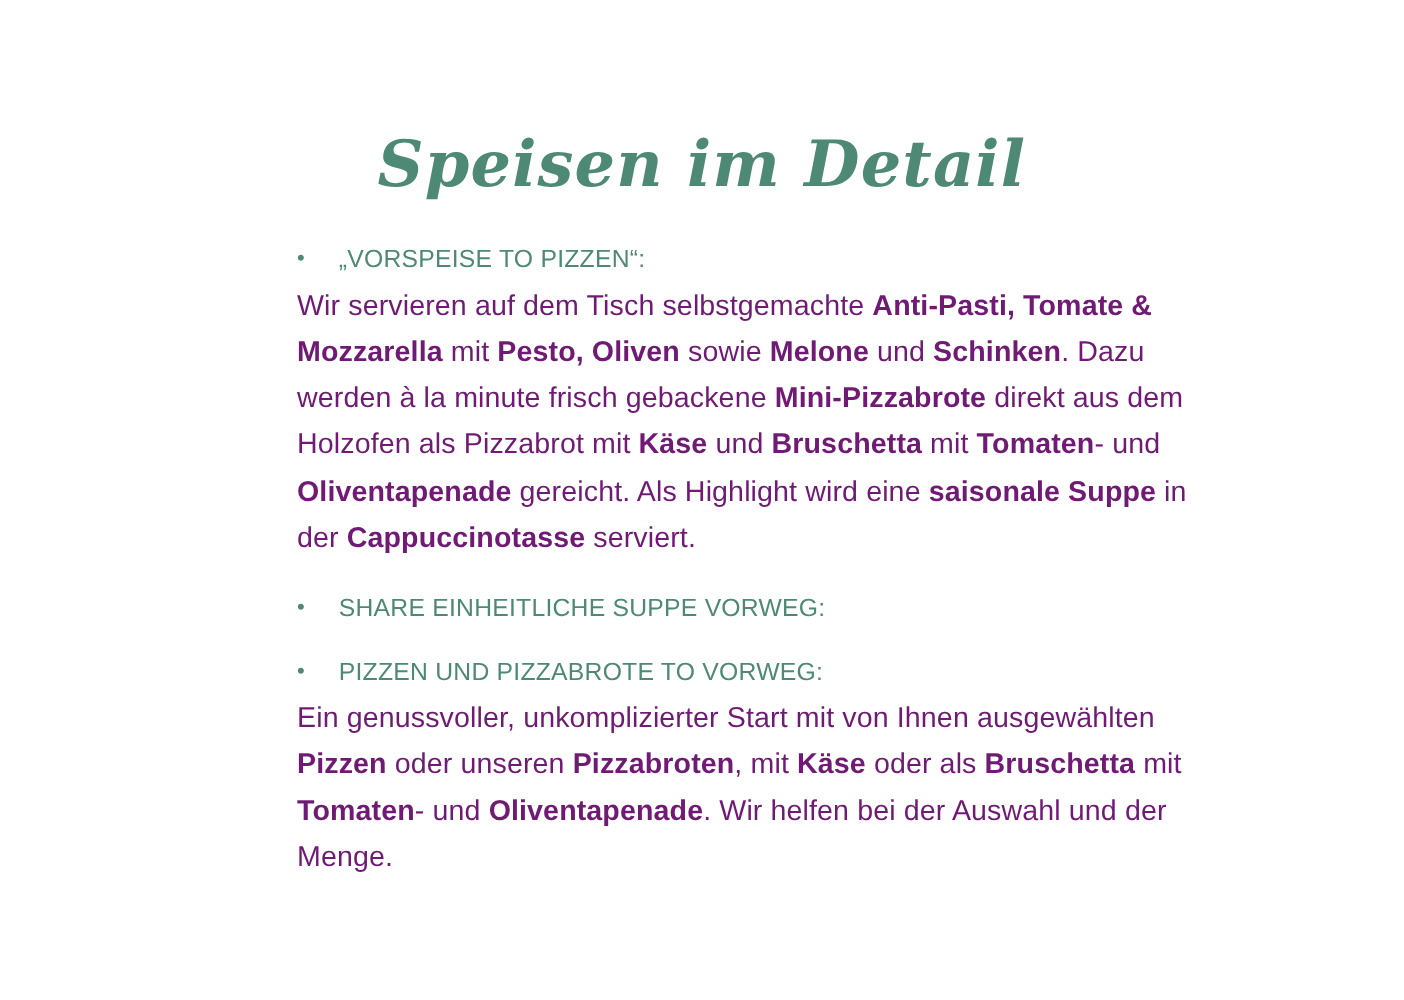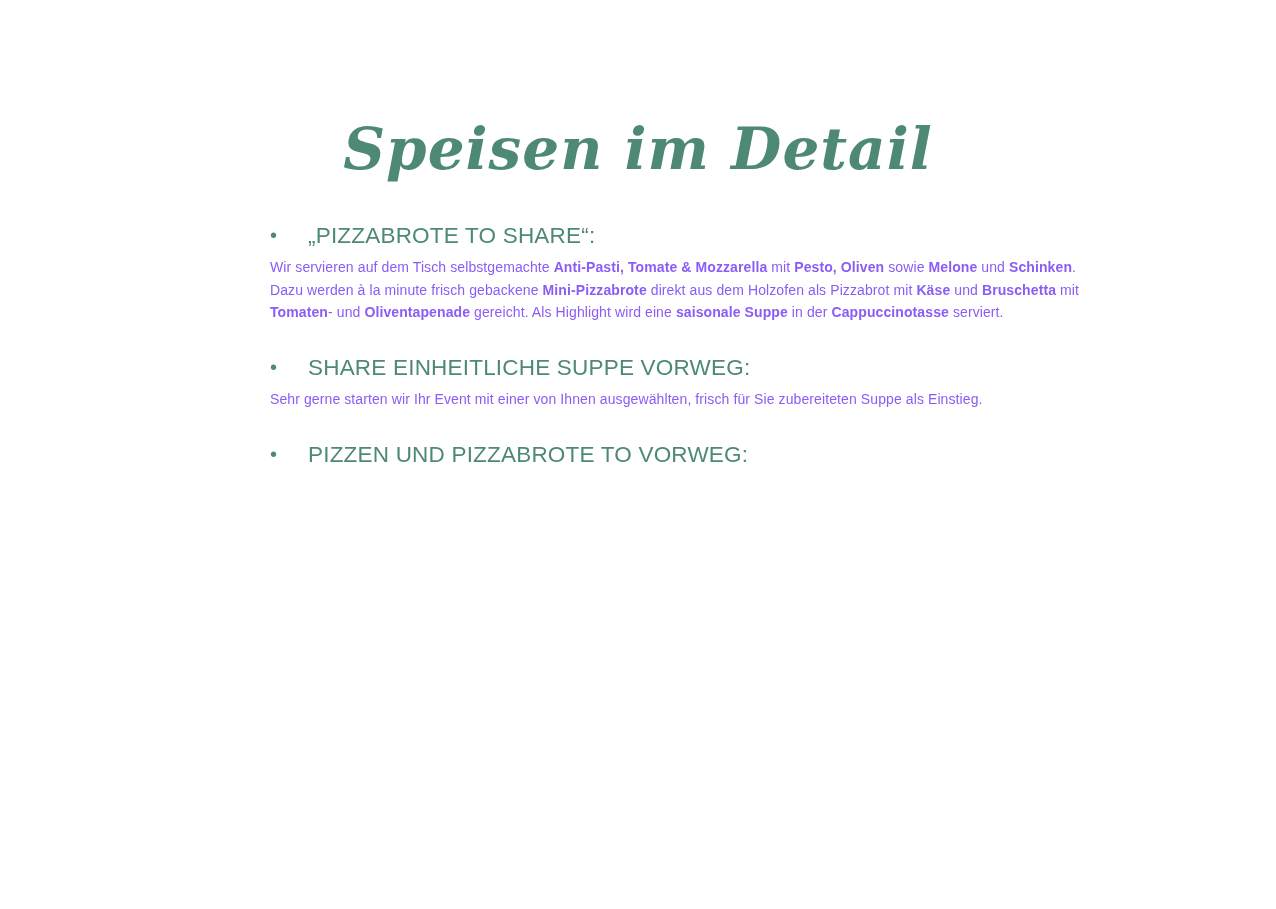--- a/index.html
+++ b/index.html
@@ -60,55 +60,55 @@
     width: 38px;
     flex: 0 0 38px;
     font-size: 20px;
     line-height: 1.3;
     color: #4d8975;
   }
   .section-title {
     flex: 1 1 auto;
   }
   .body-text {
-    font-size: 14px;
+    font-size: 26px;
     line-height: 1.62;
-    color: #8b5cf6;
+    color: #701a75;
     letter-spacing: 0.1px;
   }
   .body-text b {
     font-weight: bold;
   }
 </style>
 </head>
 <body>
 
 <div class="page">
 
   <div class="title">Speisen im Detail</div>
 
   <div class="content">
 
     <div class="section">
       <div class="section-head">
         <span class="bullet">•</span>
-        <span class="section-title">„PIZZABROTE TO SHARE“:</span>
+        <span class="section-title">„VORSPEISE TO PIZZEN“:</span>
       </div>
       <div class="body-text">Wir servieren auf dem Tisch selbstgemachte <b>Anti-Pasti, Tomate &amp; Mozzarella</b> mit <b>Pesto, Oliven</b> sowie <b>Melone</b> und <b>Schinken</b>. Dazu werden à la minute frisch gebackene <b>Mini-Pizzabrote</b> direkt aus dem Holzofen als Pizzabrot mit <b>Käse</b> und <b>Bruschetta</b> mit <b>Tomaten</b>- und <b>Oliventapenade</b> gereicht. Als Highlight wird eine <b>saisonale Suppe</b> in der <b>Cappuccinotasse</b> serviert.</div>
     </div>
 
     <div class="section">
       <div class="section-head">
         <span class="bullet">•</span>
         <span class="section-title">SHARE EINHEITLICHE SUPPE VORWEG:</span>
       </div>
-      <div class="body-text">Sehr gerne starten wir Ihr Event mit einer von Ihnen ausgewählten, frisch für Sie zubereiteten Suppe als Einstieg.</div>
     </div>
 
     <div class="section">
       <div class="section-head">
         <span class="bullet">•</span>
         <span class="section-title">PIZZEN UND PIZZABROTE TO VORWEG:</span>
       </div>
+      <div class="body-text">Ein genussvoller, unkomplizierter Start mit von Ihnen ausgewählten <b>Pizzen</b> oder unseren <b>Pizzabroten</b>, mit <b>Käse</b> oder als <b>Bruschetta</b> mit <b>Tomaten</b>- und <b>Oliventapenade</b>. Wir helfen bei der Auswahl und der Menge.</div>
     </div>
 
   </div>
 </div>
 
 </body></html>

